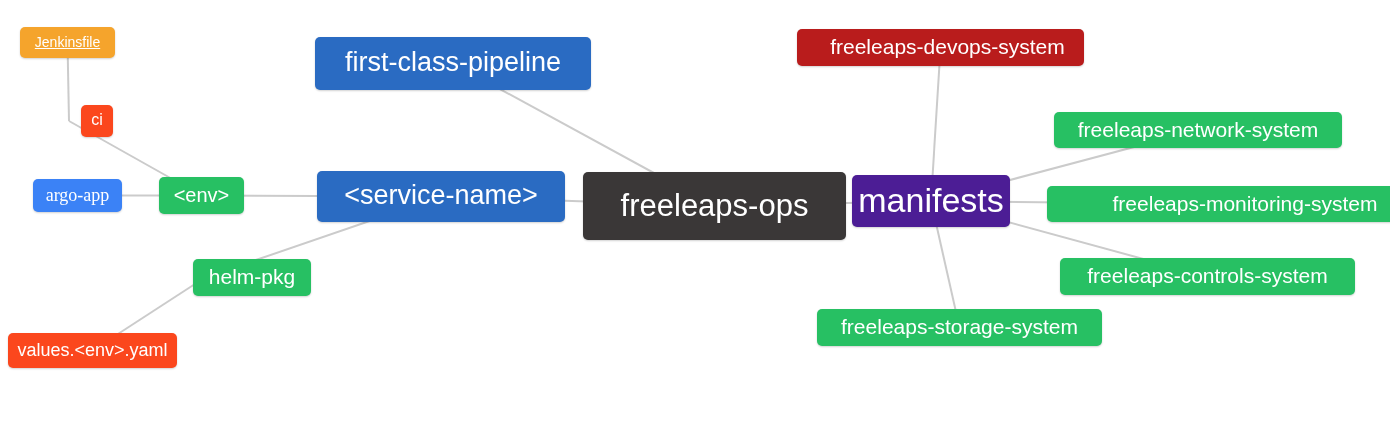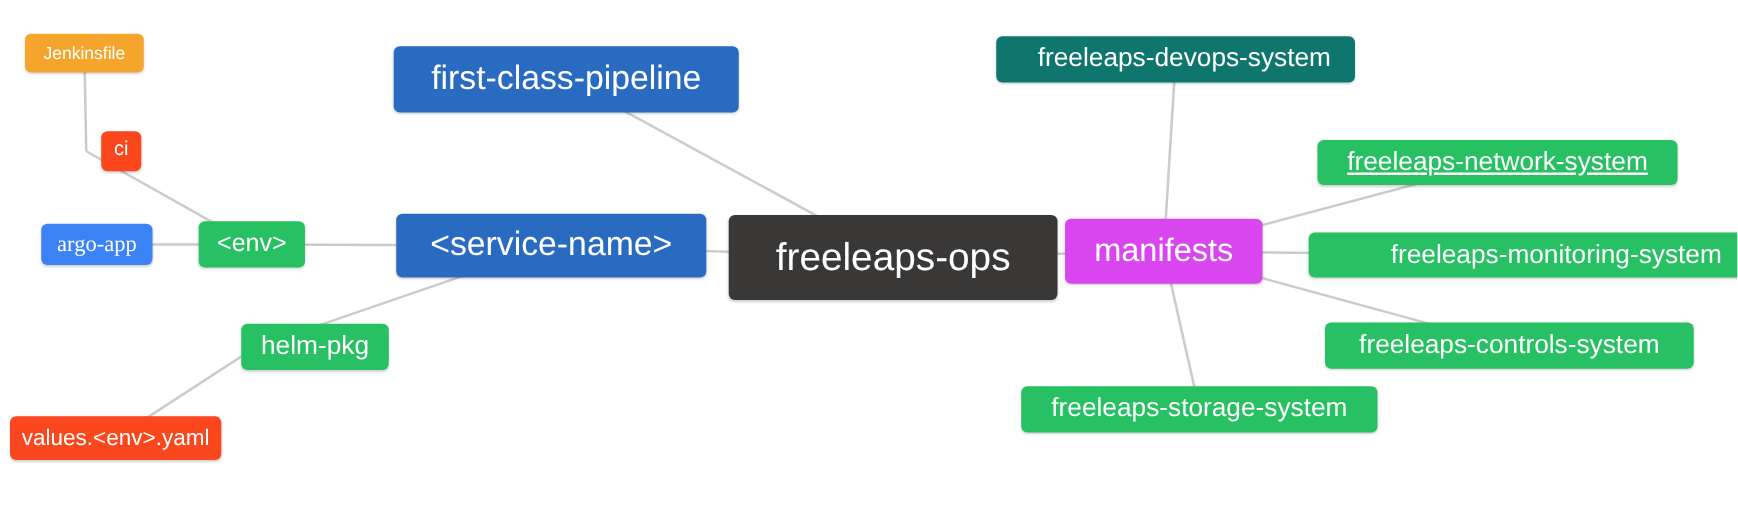--- a/index.html
+++ b/index.html
@@ -66,45 +66,45 @@
 
 <div class="node" style="left: 583px; top: 172px; width: 263px; height: 68px; background: rgb(58, 55, 55); font-size: 31px;">
       <span>freeleaps-ops</span>
     </div>
     <div class="node" style="left: 315px; top: 37px; width: 276px; height: 53px; background: rgb(42, 107, 194); font-size: 27px;">
       <span>first-class-pipeline</span>
     </div>
     <div class="node" style="left: 317px; top: 171px; width: 248px; height: 51px; background: rgb(42, 107, 194); font-size: 27px;">
       <span>&lt;service-name&gt;</span>
     </div>
-    <div class="node" style="left: 852px; top: 175px; width: 158px; height: 52px; background: #d946ef; font-size: 26px;">
+    <div class="node" style="left: 852px; top: 175px; width: 158px; height: 52px; background: #4c1d95; font-size: 34px;">
       <span>manifests</span>
     </div>
     <div class="node" style="left: 159px; top: 177px; width: 85px; height: 37px; background: rgb(39, 192, 99); font-size: 20px;">
       <span>&lt;env&gt;</span>
     </div>
     <div class="node" style="left: 146px; top: 259px; width: 118px; height: 37px; background: rgb(39, 192, 99); font-size: 21px; margin-left: 47px;">
       <span>helm-pkg</span>
     </div>
     <div class="node" style="left: 53px; top: 105px; width: 32px; height: 32px; background: rgb(251, 71, 29); font-size: 16px; margin-left: 28px;">
       <span>ci</span>
     </div>
     <div class="node" style="left: 33px; top: 179px; width: 89px; height: 33px; background: #3b82f6; font-size: 18px; font-family: Liberation Serif, serif;">
       <span>argo-app</span>
     </div>
-    <div class="node" style="left: 20px; top: 27px; width: 95px; height: 31px; background: rgb(245, 164, 44); font-size: 14px;">
+    <div class="node" style="left: 20px; top: 27px; width: 95px; height: 31px; background: rgb(245, 164, 44); font-size: 14px; text-decoration: underline;">
       <span>Jenkinsfile</span>
     </div>
     <div class="node" style="left: 8px; top: 333px; width: 169px; height: 35px; background: rgb(251, 71, 29); font-size: 18px;">
       <span>values.&lt;env&gt;.yaml</span>
     </div>
-    <div class="node" style="left: 797px; top: 29px; width: 287px; height: 37px; background: #0f766e; font-size: 21px; padding-left: 14px;">
+    <div class="node" style="left: 797px; top: 29px; width: 287px; height: 37px; background: #b91c1c; font-size: 21px; padding-left: 14px;">
       <span>freeleaps-devops-system</span>
     </div>
-    <div class="node" style="left: 1054px; top: 112px; width: 288px; height: 36px; background: rgb(39, 192, 99); font-size: 21px; text-decoration: underline;">
+    <div class="node" style="left: 1054px; top: 112px; width: 288px; height: 36px; background: rgb(39, 192, 99); font-size: 21px;">
       <span>freeleaps-network-system</span>
     </div>
     <div class="node" style="left: 1047px; top: 186px; width: 396px; height: 36px; background: rgb(39, 192, 99); font-size: 21px; text-align: right;">
       <span>freeleaps-monitoring-system</span>
     </div>
     <div class="node" style="left: 1060px; top: 258px; width: 295px; height: 37px; background: rgb(39, 192, 99); font-size: 21px;">
       <span>freeleaps-controls-system</span>
     </div>
     <div class="node" style="left: 817px; top: 309px; width: 285px; height: 37px; background: rgb(39, 192, 99); font-size: 21px;">
       <span>freeleaps-storage-system</span>

